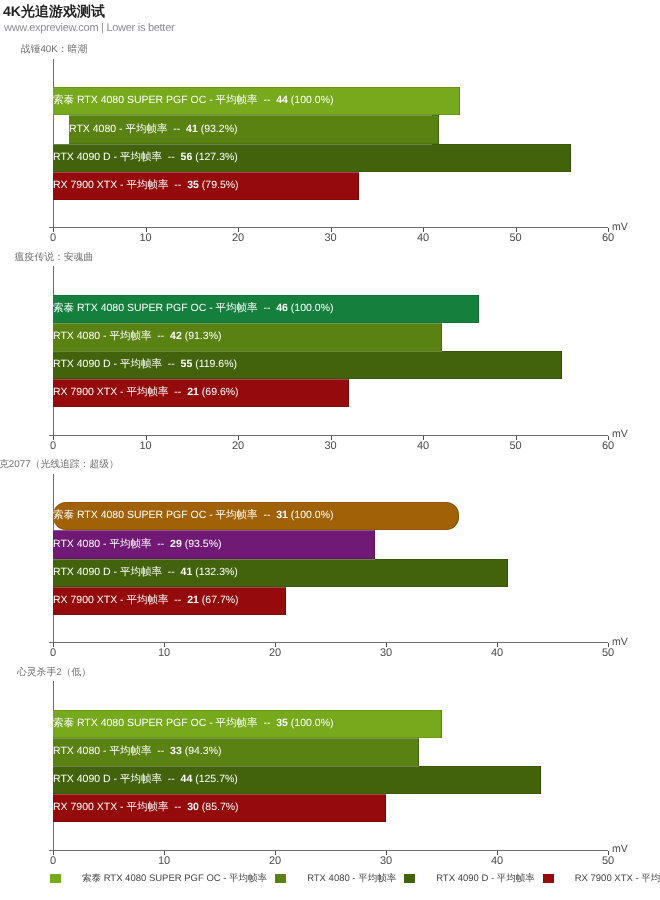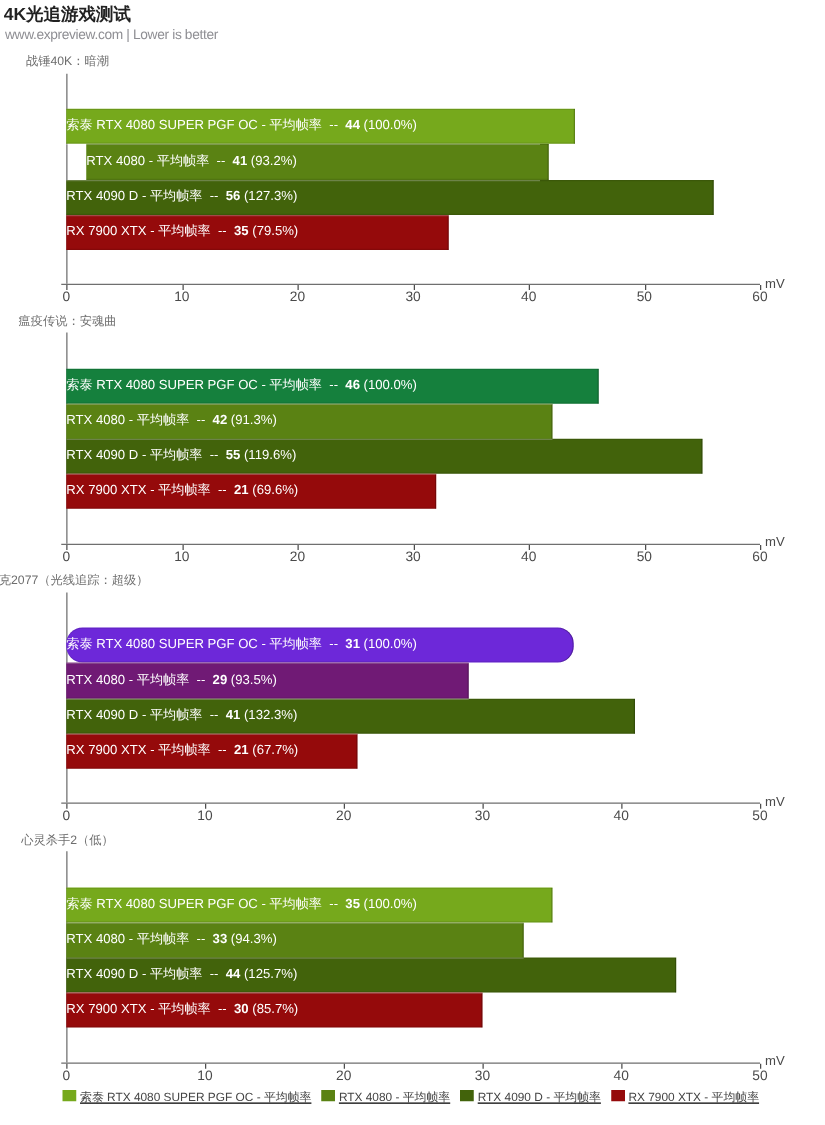--- a/index.html
+++ b/index.html
@@ -28,21 +28,21 @@
   .bar-label{font-size:10.5px;color:#fff;white-space:pre;padding-left:0;}
   .bar-label b{font-weight:bold;}
   .bar-sep{position:absolute;height:1px;background:rgba(255,255,255,0.26);}
 
   .tick-label{position:absolute;width:30px;font-size:11px;color:#4a4a4a;text-align:center;}
   .tick-mark{position:absolute;width:1px;height:4px;background:#4d4d4d;}
   .axis-unit{position:absolute;font-size:10.5px;color:#4a4a4a;}
 
   .legend{position:absolute;left:50px;top:872px;display:flex;
           align-items:center;gap:8px;}
-  .legend-item{display:flex;align-items:flex-start;gap:3px;text-decoration:underline;}
+  .legend-item{display:flex;align-items:center;gap:21px;}
   .legend-swatch{width:11px;height:9px;}
   .legend-label{font-size:9.5px;color:#444;white-space:nowrap;}
 </style>
 </head>
 <body>
 
 <div class="page">
 
   <div class="page-title">4K光追游戏测试</div>
   <div class="page-subtitle">www.expreview.com | Lower is better</div>
@@ -121,21 +121,21 @@
           <div class="tick-mark" style="left: 608px; top: 188px;"></div>
           <div class="tick-label" style="left: 593px; top: 192px;">60</div>
         </div>
   </div>
       <div class="chart" style="top: 455px;">
     <div class="chart-title">朋克2077（光线追踪：超级）</div>
     <div class="plot">
       <div class="axis-v" style="left: 53px; top: 18.5px; height: 168.5px; background: rgb(111, 111, 111);"></div>
       <div class="axis-h" style="left: 49px; top: 187px; width: 559px; background: rgb(111, 111, 111);"></div>
       <div class="axis-unit" style="left: 612px; top: 180.5px;">mV</div>
-    <div class="bar" style="left: 53px; top: 47px; width: 406px; height: 28px; background: #6d28d9; border-radius: 13px;">
+    <div class="bar" style="left: 53px; top: 47px; width: 406px; height: 28px; background: #a16207; border-radius: 13px;">
     <span class="bar-label" style="color: rgb(255, 255, 255);">索泰 RTX 4080 SUPER PGF OC - 平均帧率  --  <b>31</b> (100.0%)</span>
   </div>
           <div class="bar" style="left: 53px; top: 75.3px; width: 321.9px; height: 29px; background: #701a75;">
     <span class="bar-label" style="color: rgb(255, 255, 255);">RTX 4080 - 平均帧率  --  <b>29</b> (93.5%)</span>
   </div>
           <div class="bar-sep" style="left: 53px; top: 75.3px; width: 321.9px;"></div>
           <div class="bar" style="left: 53px; top: 103.6px; width: 455.1px; height: 28px; background: rgb(66, 99, 11);">
     <span class="bar-label" style="color: rgb(255, 255, 255);">RTX 4090 D - 平均帧率  --  <b>41</b> (132.3%)</span>
   </div>
           <div class="bar-sep" style="left: 53px; top: 103.6px; width: 321.9px;"></div>

